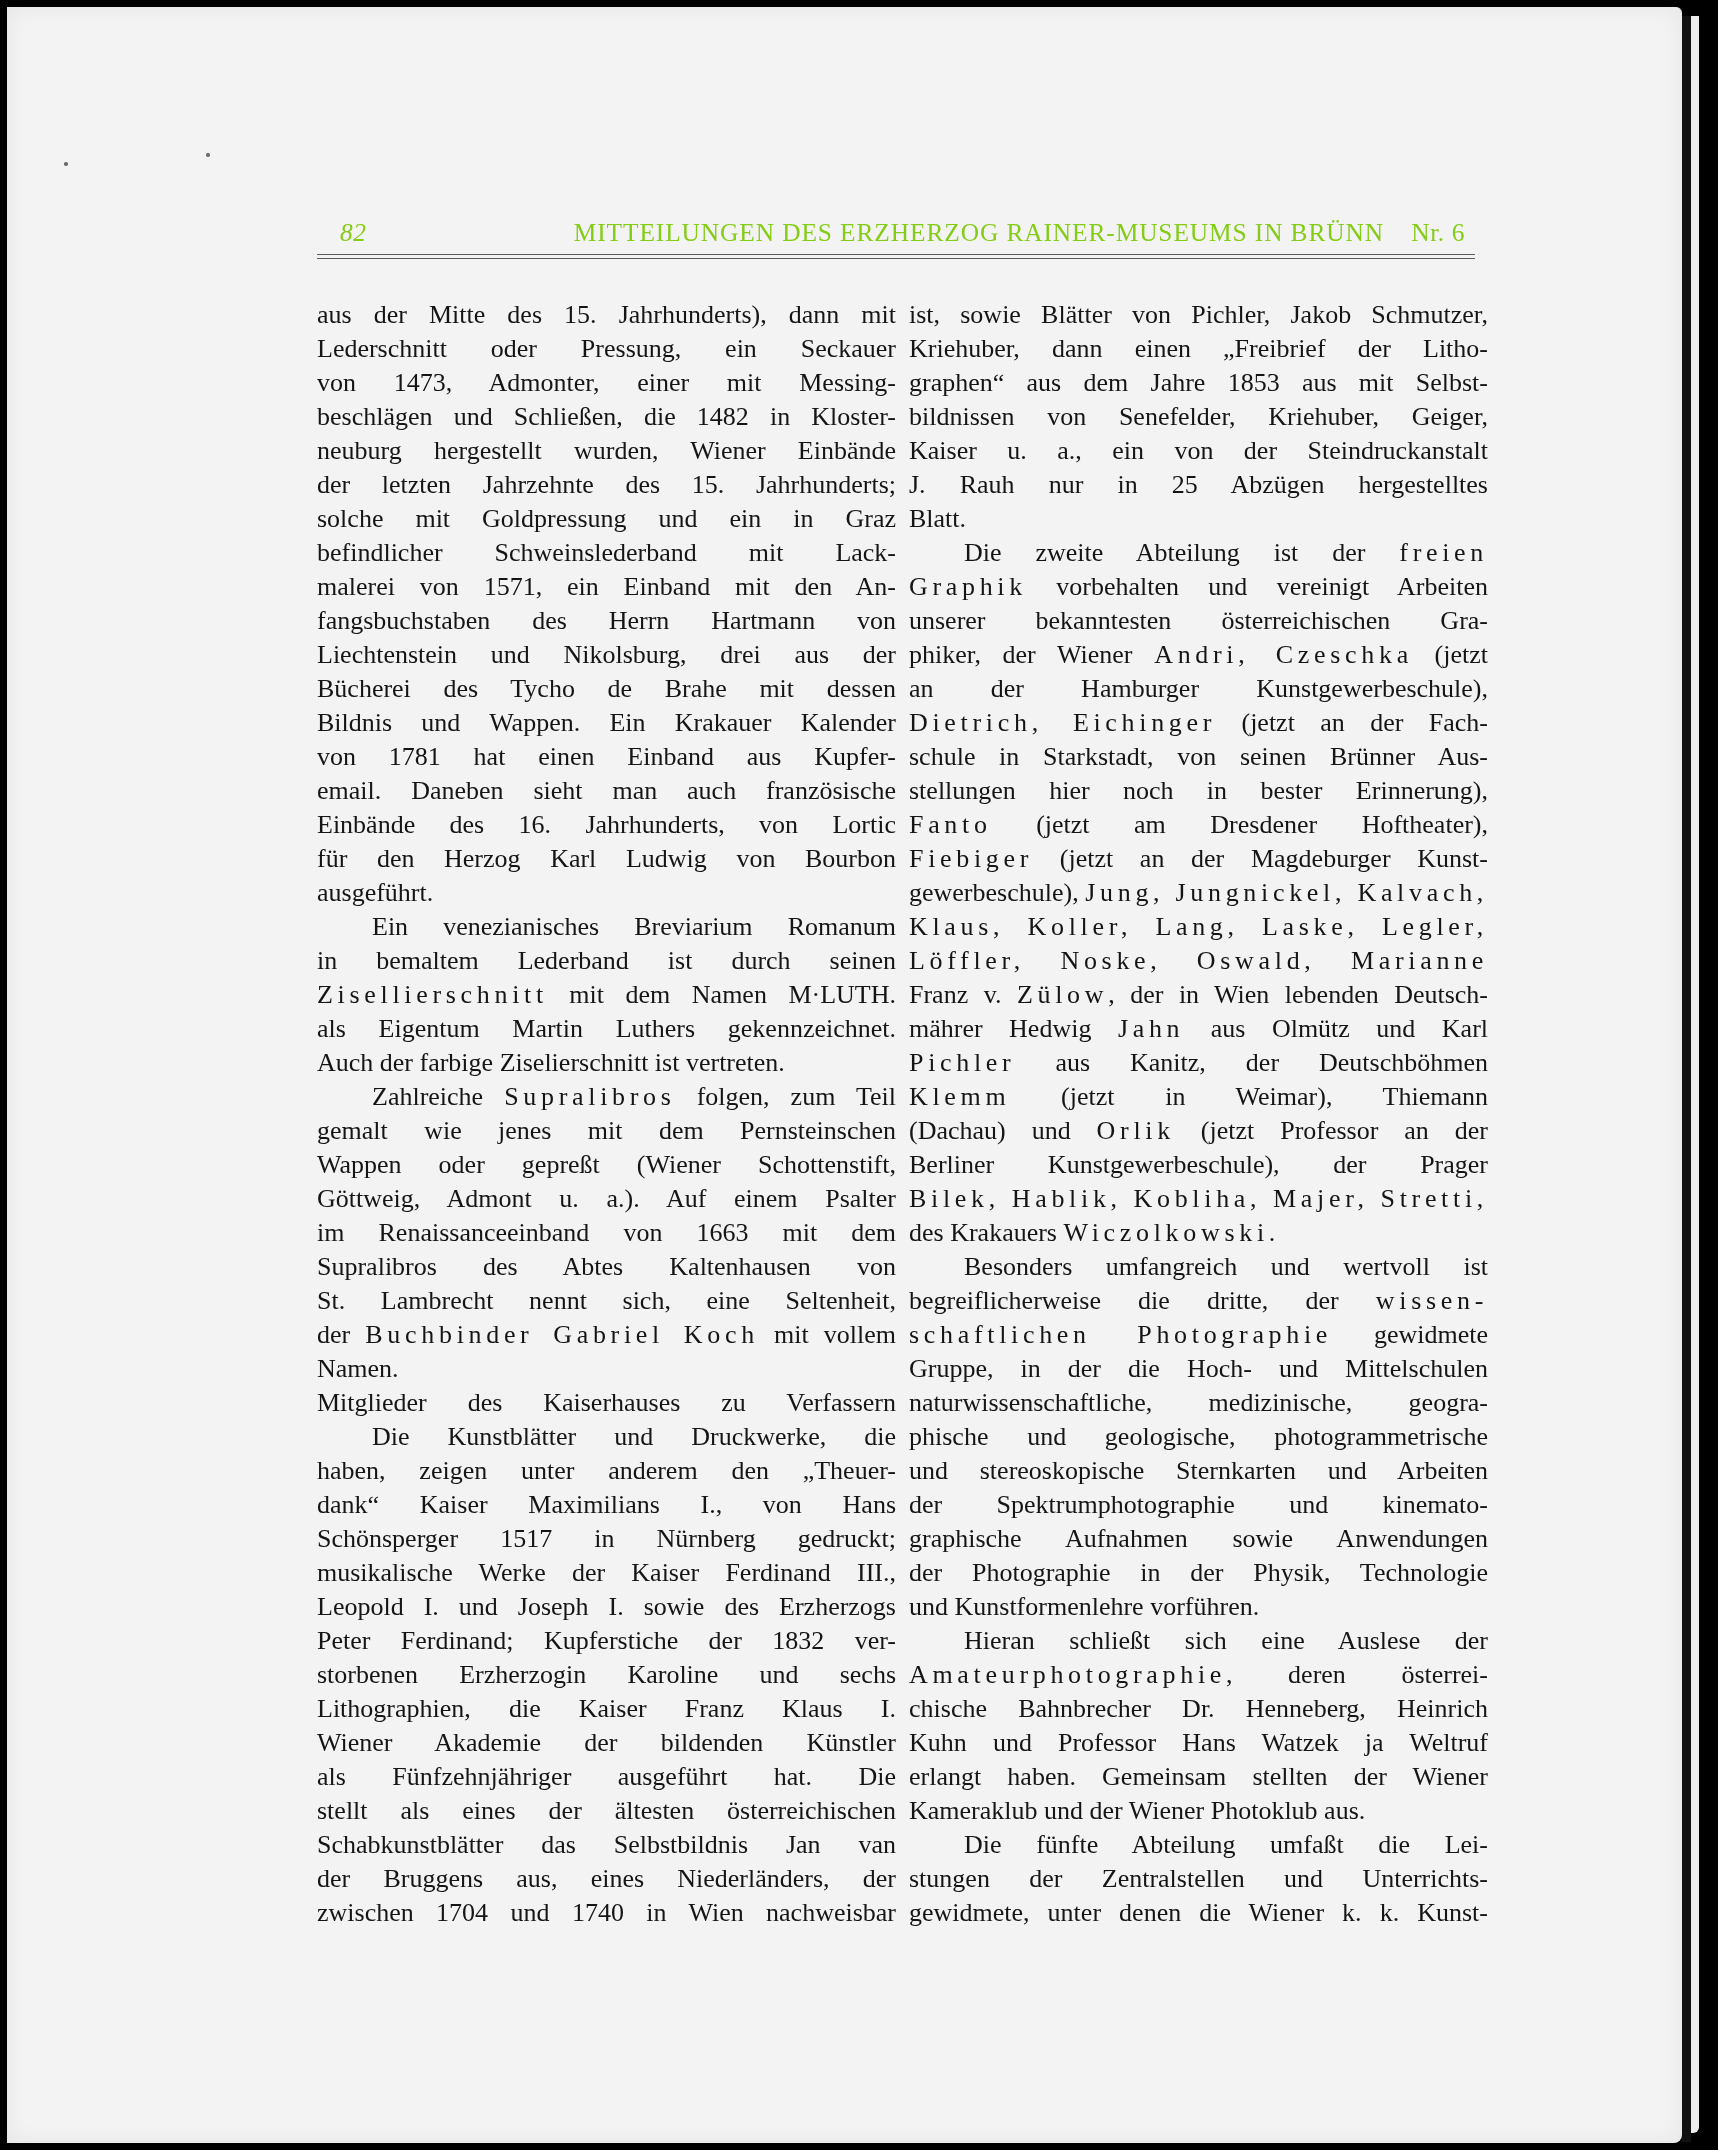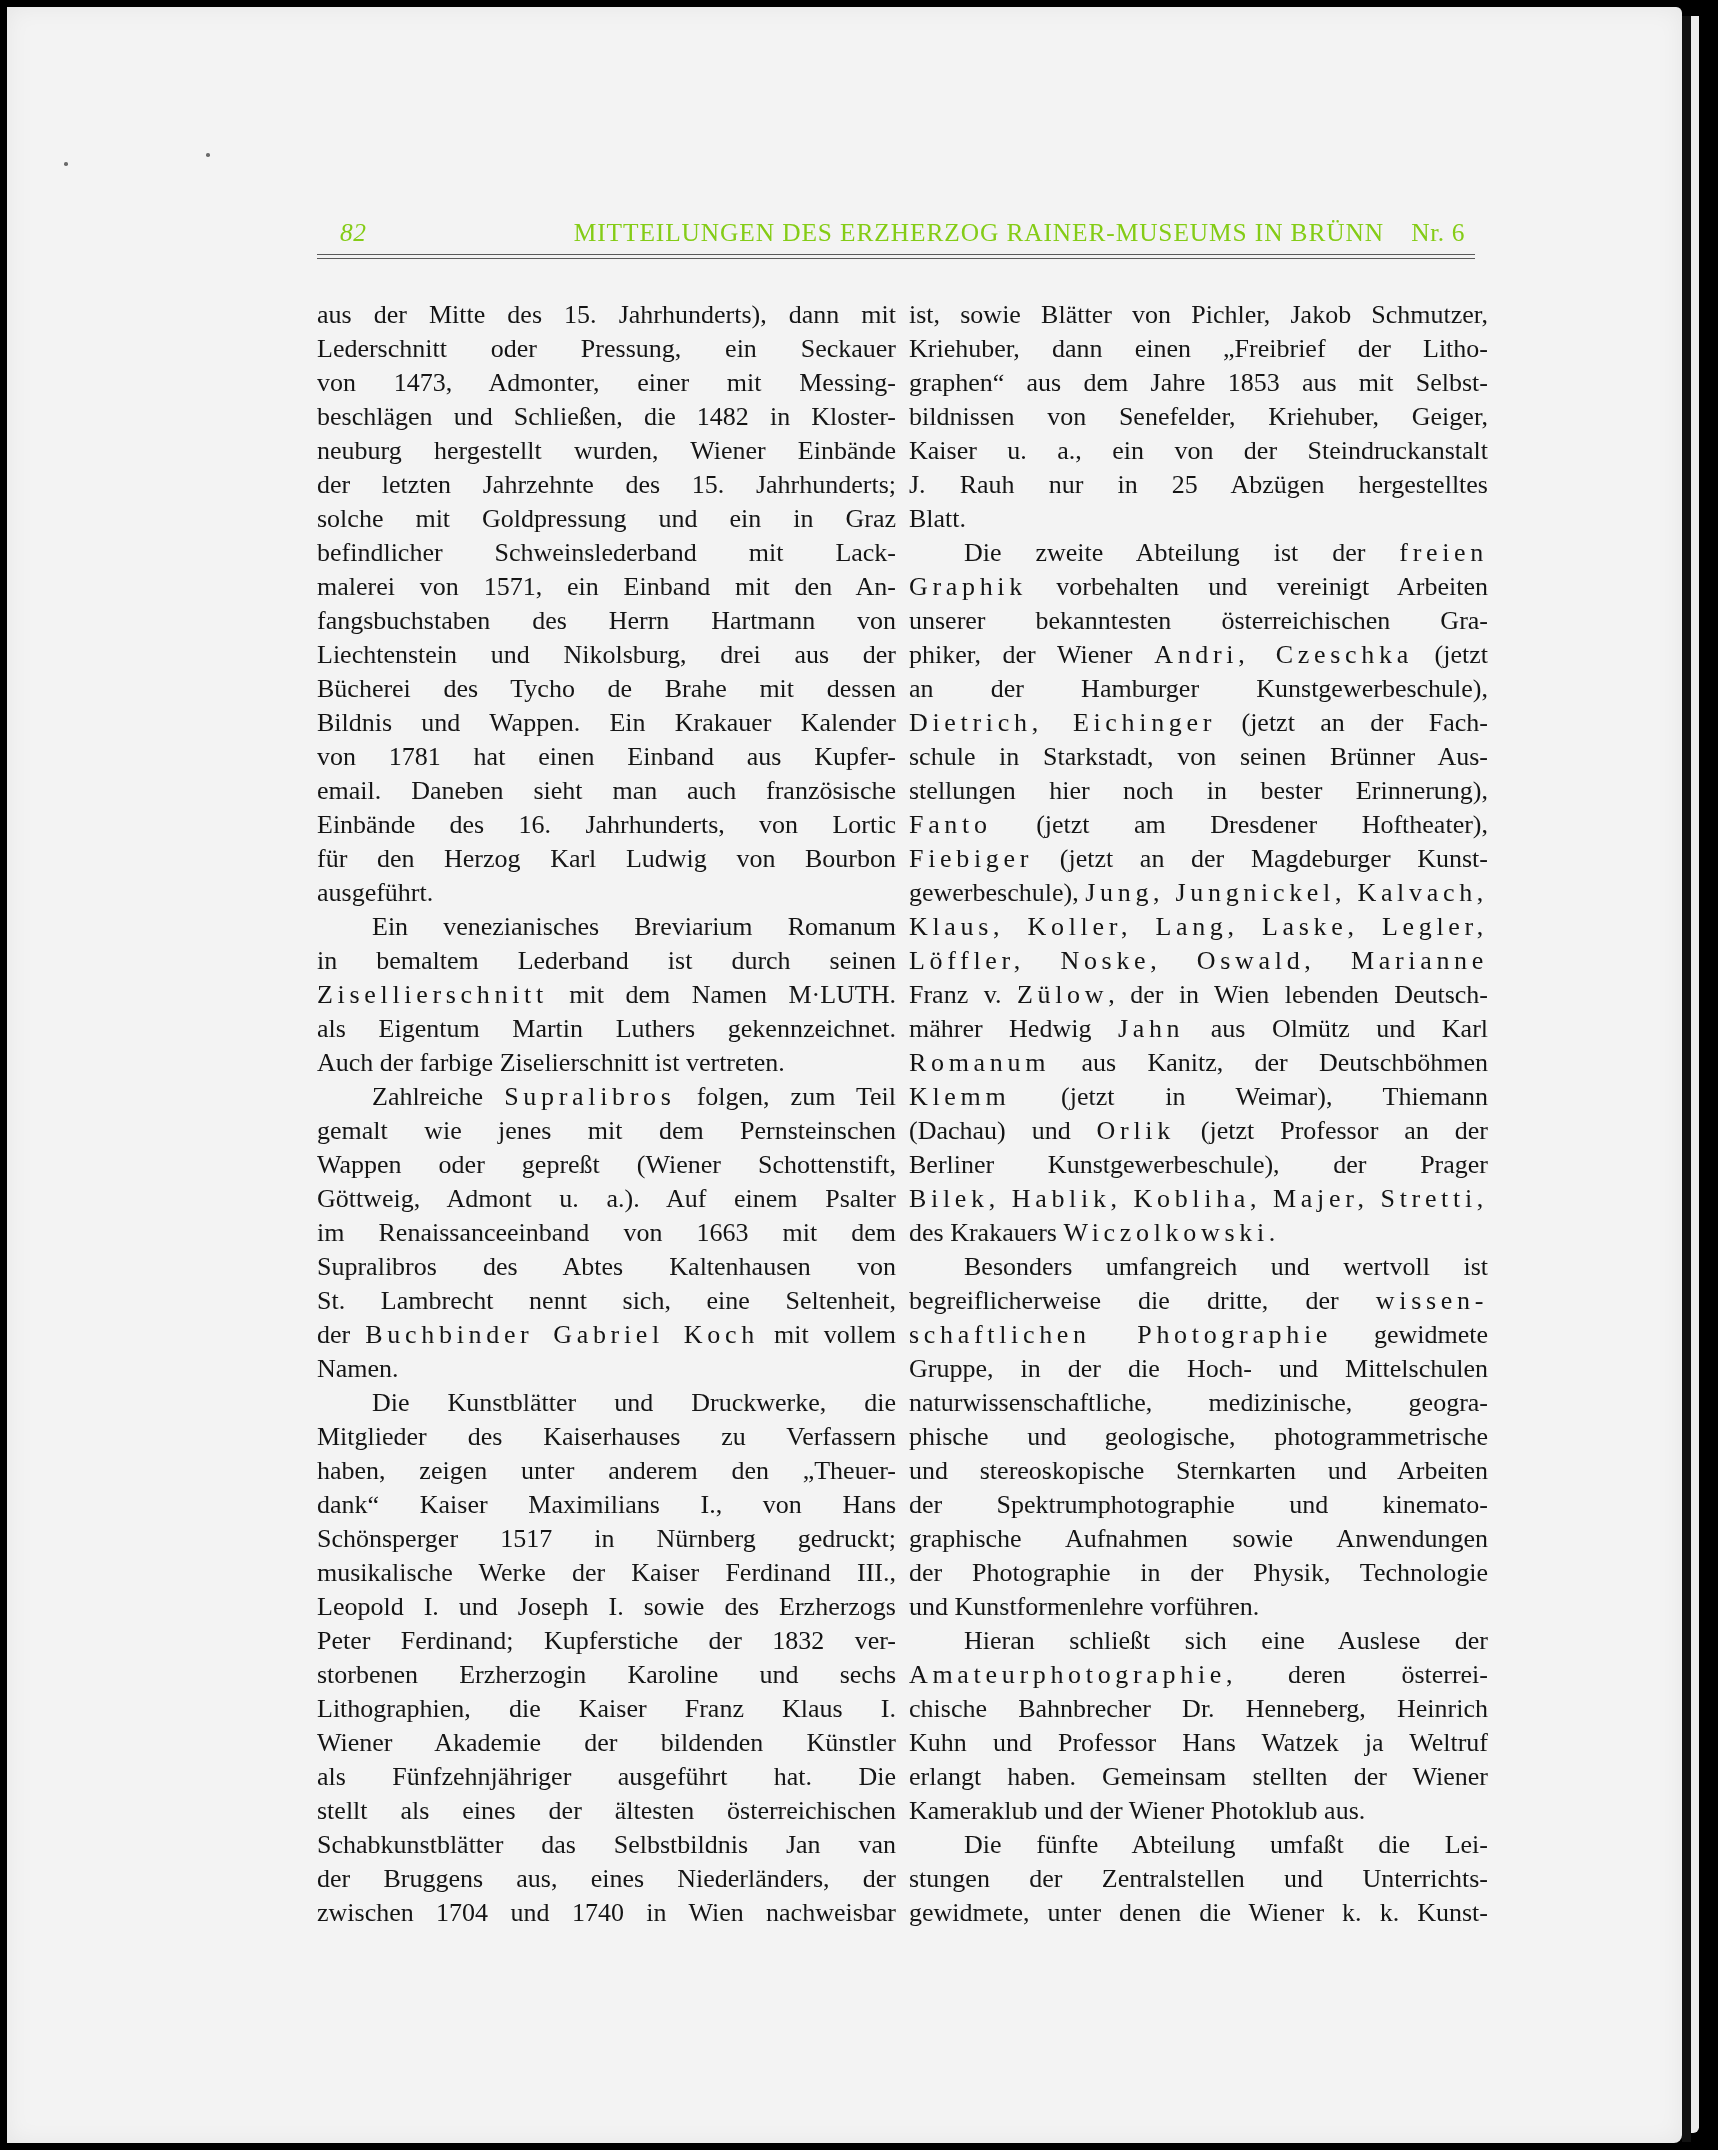--- a/index.html
+++ b/index.html
@@ -164,22 +164,22 @@
     <span class="line last">Auch der farbige Ziselierschnitt ist vertreten.</span>
     <span class="line indent"><span>Zahlreiche </span><span class="spaced">Supralibros</span><span> folgen, zum Teil</span></span>
     <span class="line">gemalt wie jenes mit dem Pernsteinschen</span>
     <span class="line">Wappen oder gepreßt (Wiener Schottenstift,</span>
     <span class="line">Göttweig, Admont u. a.). Auf einem Psalter</span>
     <span class="line">im Renaissanceeinband von 1663 mit dem</span>
     <span class="line">Supralibros des Abtes Kaltenhausen von</span>
     <span class="line">St. Lambrecht nennt sich, eine Seltenheit,</span>
     <span class="line"><span>der </span><span class="spaced">Buchbinder Gabriel Koch</span><span> mit vollem</span></span>
     <span class="line last">Namen.</span>
+    <span class="line">Mitglieder des Kaiserhauses zu Verfassern</span>
     <span class="line indent">Die Kunstblätter und Druckwerke, die</span>
-    <span class="line">Mitglieder des Kaiserhauses zu Verfassern</span>
     <span class="line">haben, zeigen unter anderem den „Theuer-</span>
     <span class="line">dank“ Kaiser Maximilians I., von Hans</span>
     <span class="line">Schönsperger 1517 in Nürnberg gedruckt;</span>
     <span class="line">musikalische Werke der Kaiser Ferdinand III.,</span>
     <span class="line">Leopold I. und Joseph I. sowie des Erzherzogs</span>
     <span class="line">Peter Ferdinand; Kupferstiche der 1832 ver-</span>
     <span class="line">storbenen Erzherzogin Karoline und sechs</span>
     <span class="line">Lithographien, die Kaiser Franz Klaus I.</span>
     <span class="line">Wiener Akademie der bildenden Künstler</span>
     <span class="line">als Fünfzehnjähriger ausgeführt hat. Die</span>
@@ -204,21 +204,21 @@
     <span class="line"><span></span><span class="spaced">Dietrich, Eichinger</span><span> (jetzt an der Fach-</span></span>
     <span class="line">schule in Starkstadt, von seinen Brünner Aus-</span>
     <span class="line">stellungen hier noch in bester Erinnerung),</span>
     <span class="line"><span></span><span class="spaced">Fanto</span><span> (jetzt am Dresdener Hoftheater),</span></span>
     <span class="line"><span></span><span class="spaced">Fiebiger</span><span> (jetzt an der Magdeburger Kunst-</span></span>
     <span class="line"><span>gewerbeschule), </span><span class="spaced">Jung, Jungnickel, Kalvach,</span><span></span></span>
     <span class="line"><span></span><span class="spaced">Klaus, Koller, Lang, Laske, Legler,</span><span></span></span>
     <span class="line"><span></span><span class="spaced">Löffler, Noske, Oswald, Marianne Seeland,</span><span></span></span>
     <span class="line"><span>Franz v. </span><span class="spaced">Zülow</span><span>, der in Wien lebenden Deutsch-</span></span>
     <span class="line"><span>mährer Hedwig </span><span class="spaced">Jahn</span><span> aus Olmütz und Karl</span></span>
-    <span class="line"><span></span><span class="spaced">Romanum</span><span> aus Kanitz, der Deutschböhmen</span></span>
+    <span class="line"><span></span><span class="spaced">Pichler</span><span> aus Kanitz, der Deutschböhmen</span></span>
     <span class="line"><span></span><span class="spaced">Klemm</span><span> (jetzt in Weimar), Thiemann</span></span>
     <span class="line"><span>(Dachau) und </span><span class="spaced">Orlik</span><span> (jetzt Professor an der</span></span>
     <span class="line">Berliner Kunstgewerbeschule), der Prager</span>
     <span class="line"><span></span><span class="spaced">Bilek, Hablik, Kobliha, Majer, Stretti,</span><span></span></span>
     <span class="line last"><span>des Krakauers </span><span class="spaced">Wiczolkowski</span><span>.</span></span>
     <span class="line indent">Besonders umfangreich und wertvoll ist</span>
     <span class="line"><span>begreiflicherweise die dritte, der </span><span class="spaced">wissen-</span><span></span></span>
     <span class="line"><span></span><span class="spaced">schaftlichen Photographie</span><span> gewidmete</span></span>
     <span class="line">Gruppe, in der die Hoch- und Mittelschulen</span>
     <span class="line">naturwissenschaftliche, medizinische, geogra-</span>

